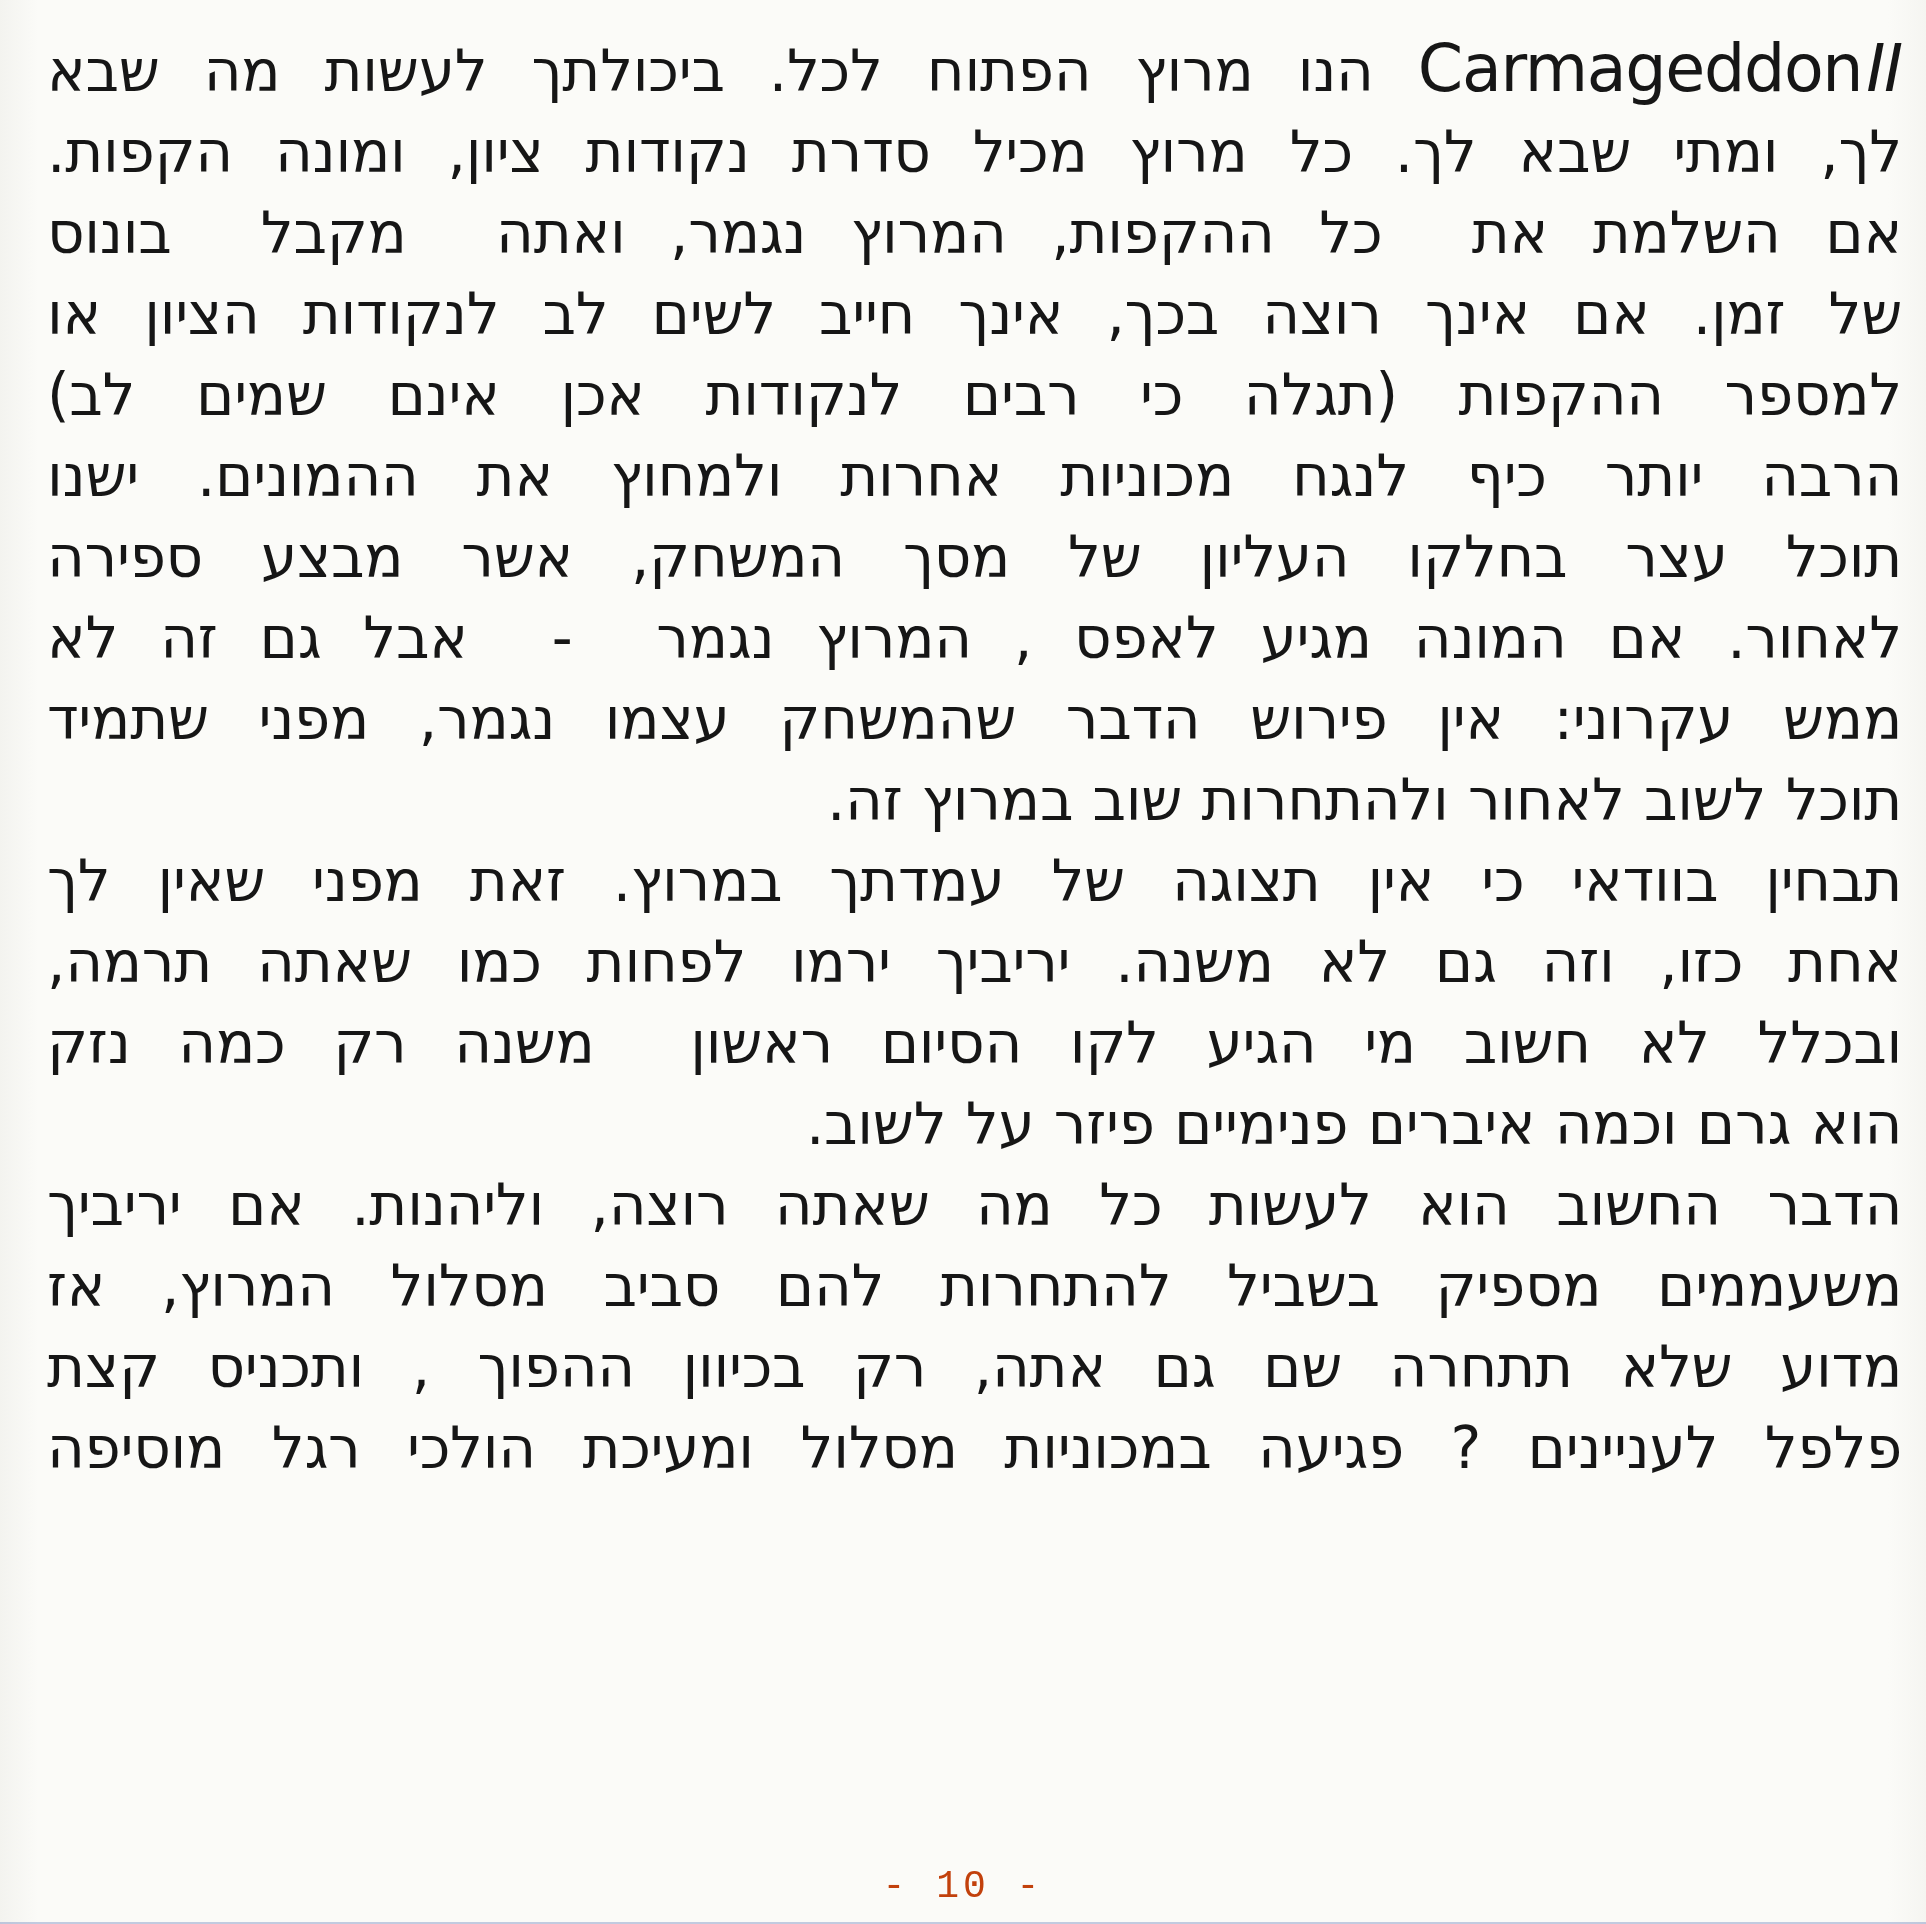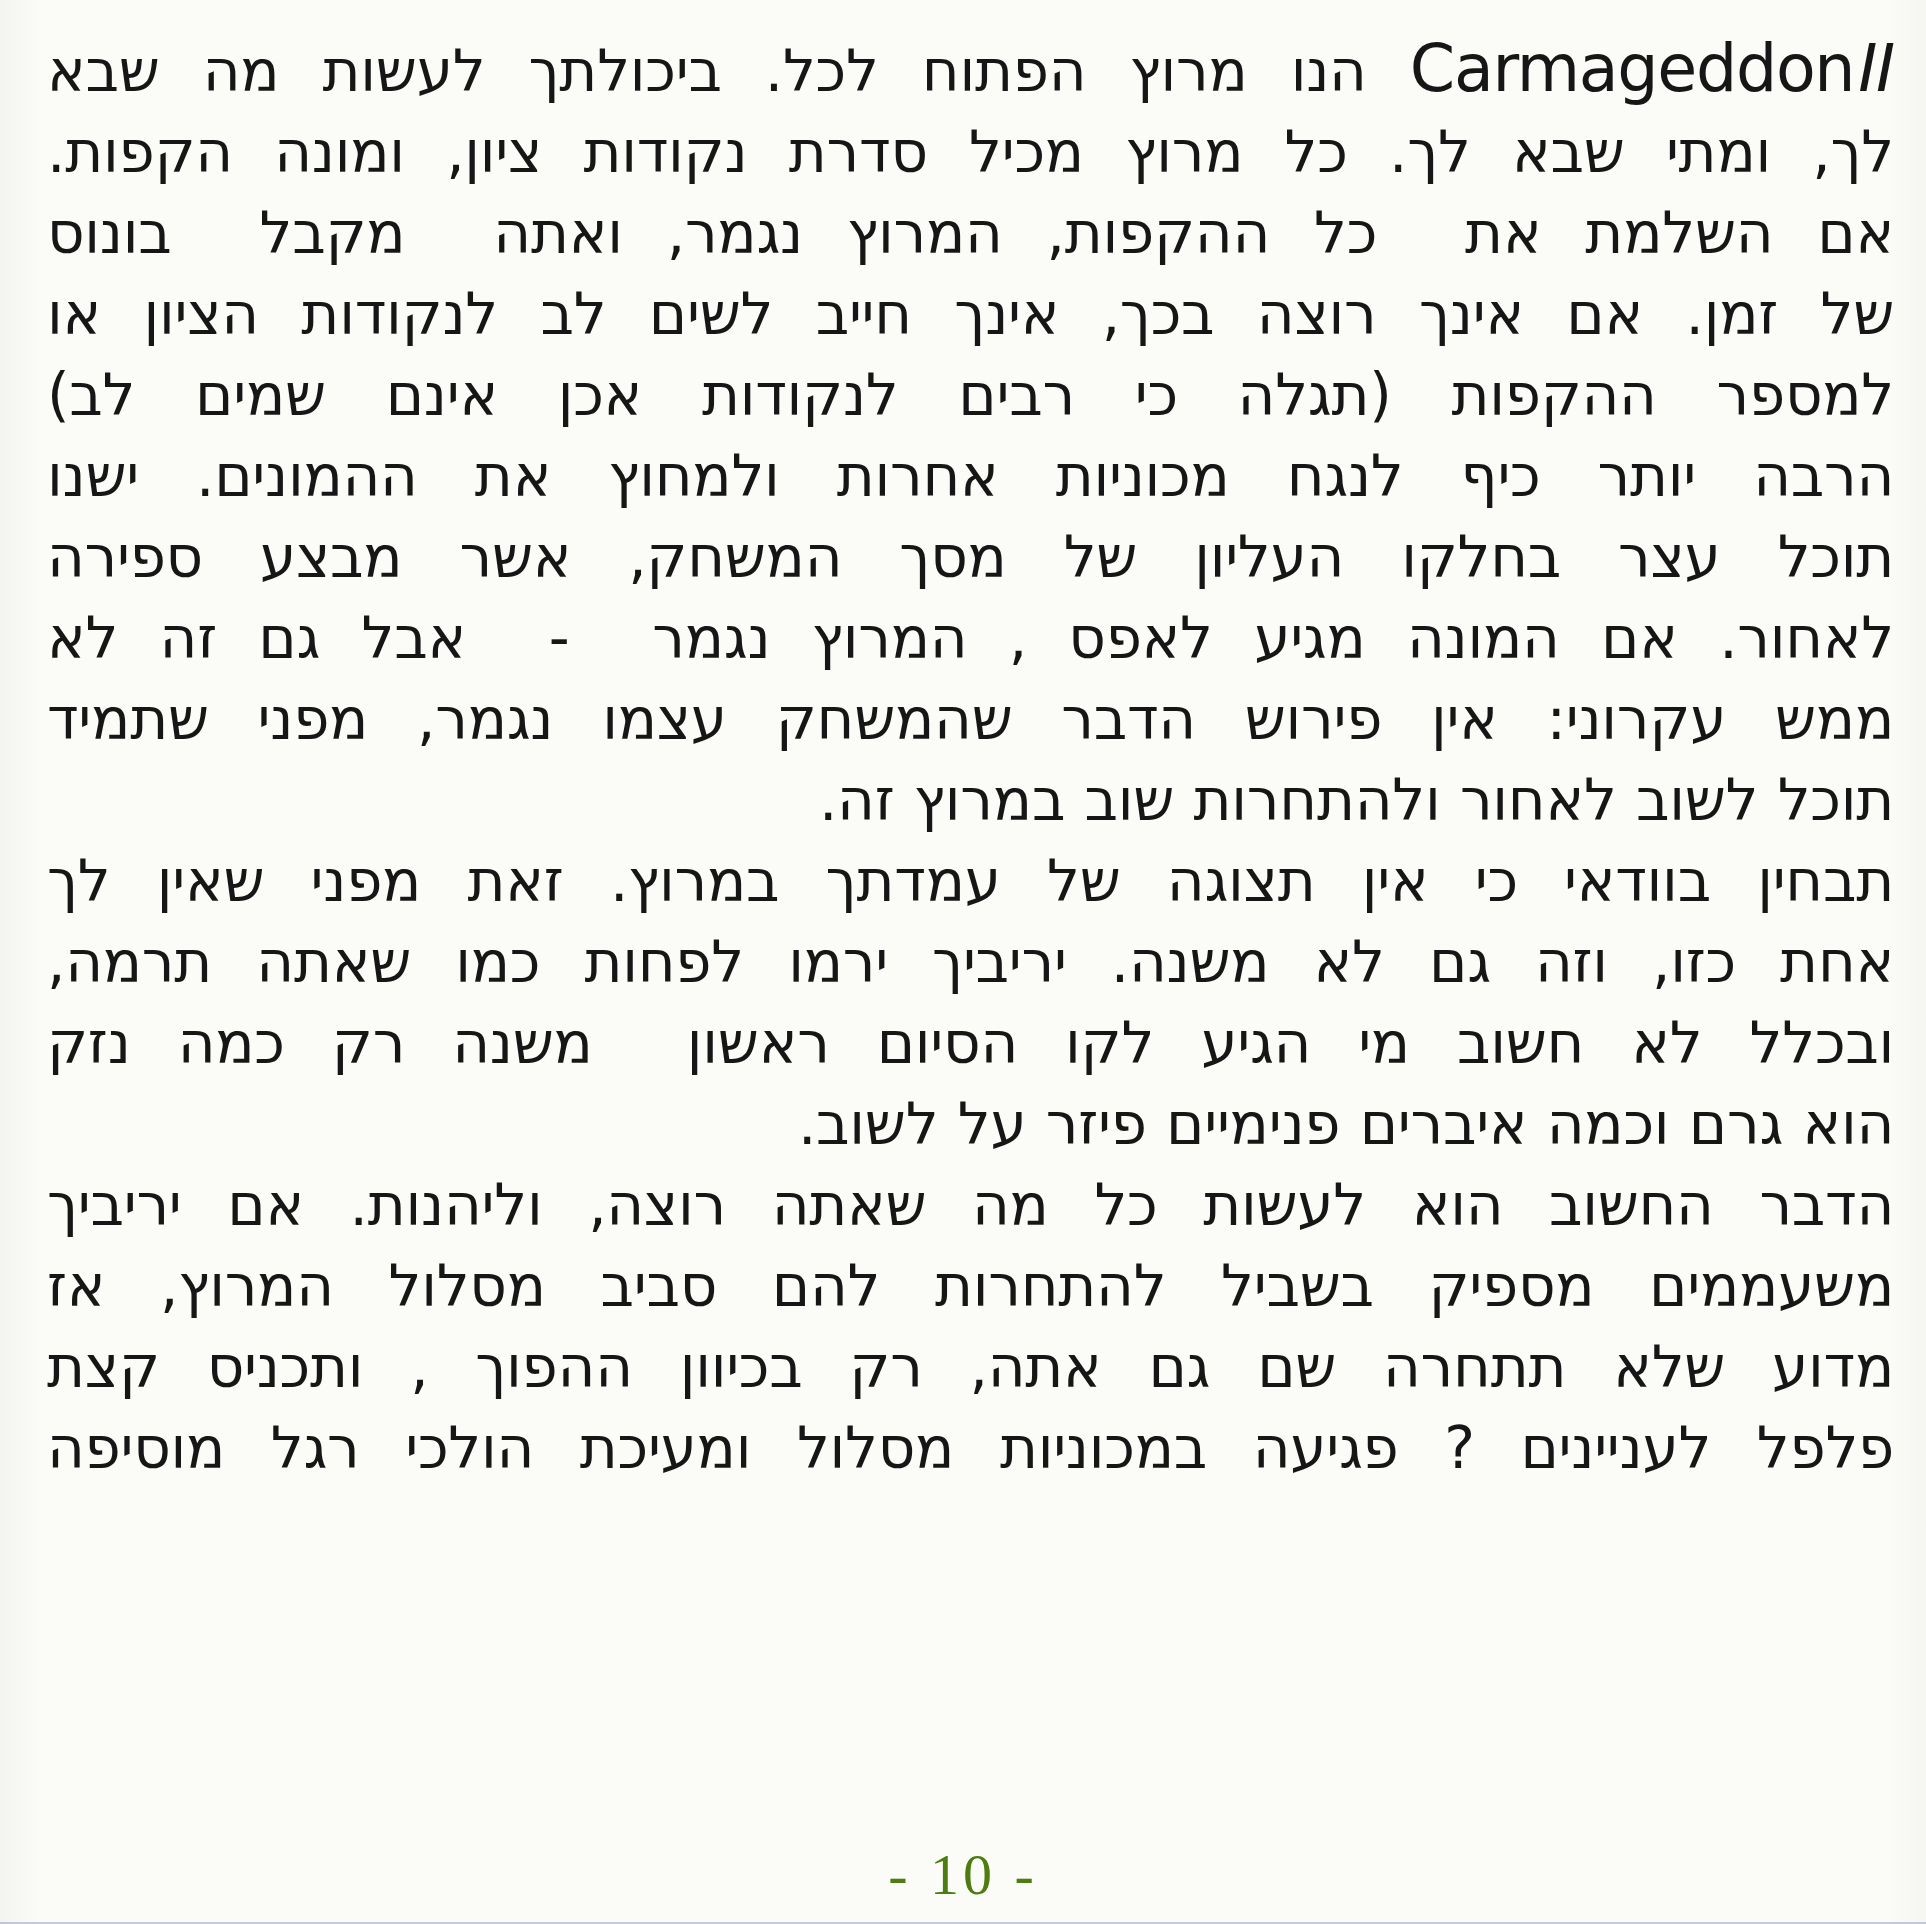--- a/index.html
+++ b/index.html
@@ -13,21 +13,21 @@
     overflow: hidden;
     background:
       linear-gradient(90deg, #f3f3ef 0%, #fbfbf8 2%, #fbfbf8 98%, #f5f5f1 100%),
       #fbfbf8;
     font-family: "DejaVu Sans", sans-serif;
     color: #161616;
   }
   .page {
     position: absolute;
     inset: 0;
-    padding: 28px 32px 0 47px;
+    padding: 28px 24px 0 47px;
     box-sizing: border-box;
   }
   .textblock {
     direction: rtl;
     font-size: 58px;
     line-height: 81px;
     letter-spacing: -0.3px;
     word-spacing: 1.3px;
   }
   .para { margin: 0; }
@@ -51,24 +51,24 @@
     font-style: italic;
     font-weight: 500;
     padding-left: 4px;
   }
   .footer {
     position: absolute;
     bottom: 17.5px;
     left: 0;
     width: 100%;
     text-align: center;
-    font-family: Liberation Serif, serif;
-    font-size: 58px;
+    font-family: Liberation Mono, monospace;
+    font-size: 38px;
     letter-spacing: 4px;
-    color: #4d7c0f;
+    color: #c2410c;
   }
   .scan-edge-bottom {
     position: absolute;
     left: 0;
     bottom: 0;
     width: 100%;
     height: 2.7px;
     background: rgba(125, 145, 195, 0.45);
   }
 </style>

